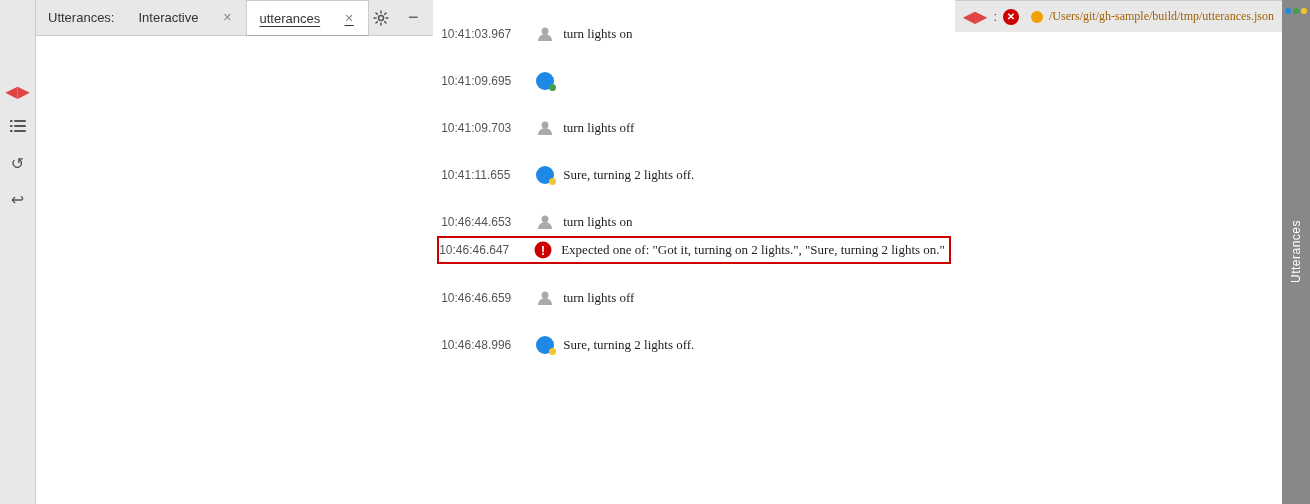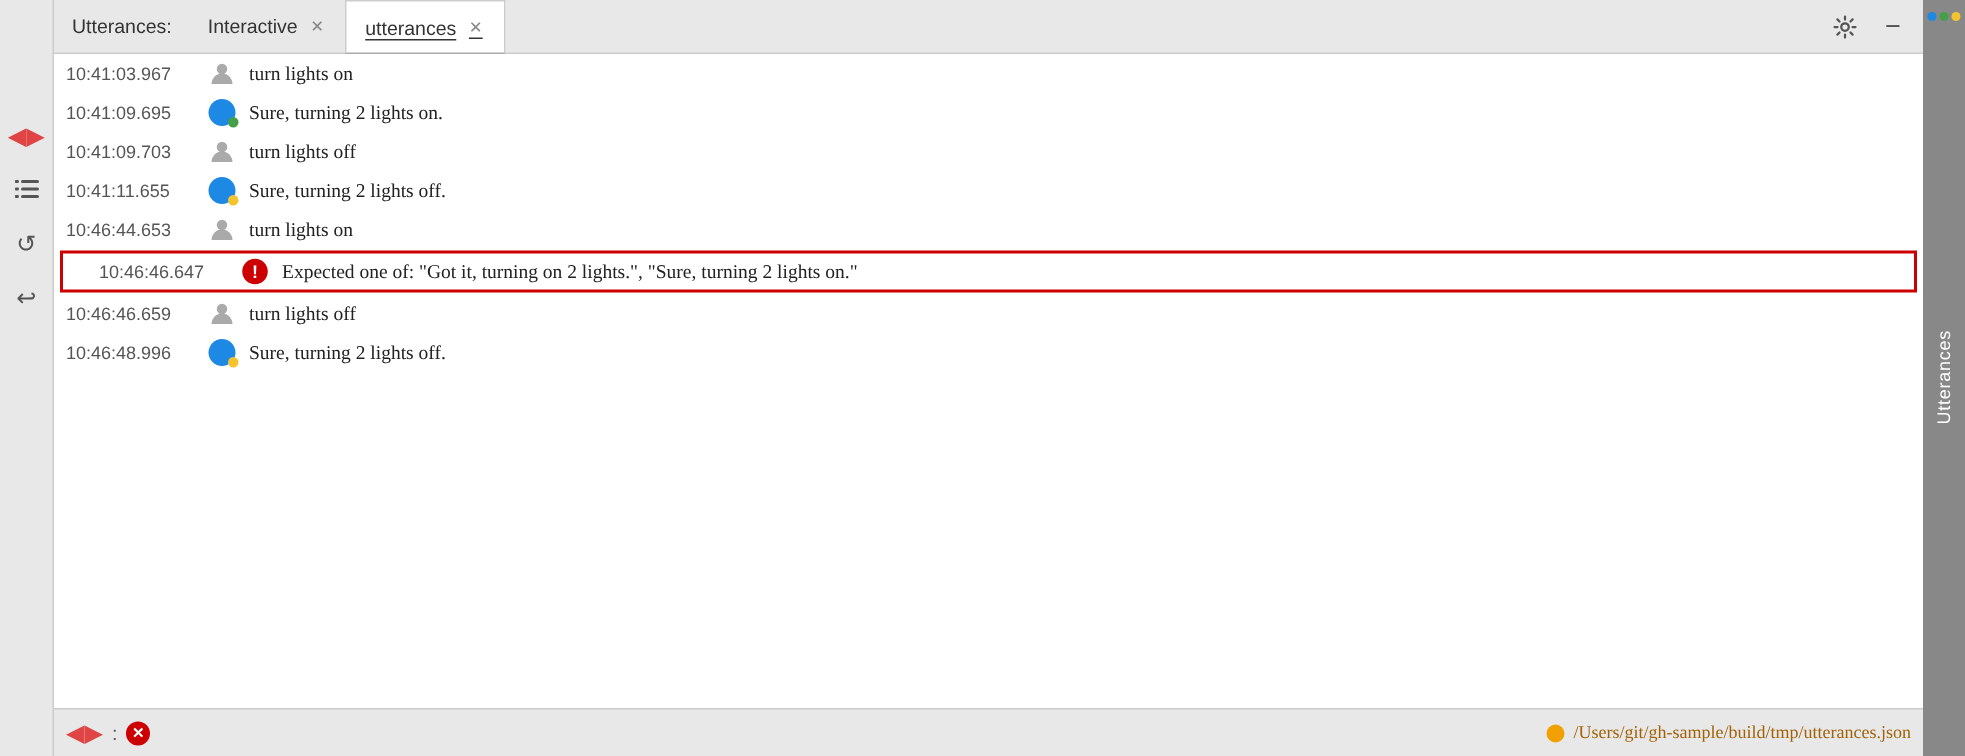--- a/index.html
+++ b/index.html
@@ -33,21 +33,20 @@
       justify-content: center;
       cursor: pointer;
       color: #555;
       font-size: 14px;
     }
 
     
     .main-area {
       flex: 1;
       display: flex;
-      flex-direction: column;
       background: #fff;
       overflow: hidden;
     }
 
     
     .tab-bar {
       display: flex;
       align-items: center;
       background: #e8e8e8;
       border-bottom: 1px solid #ccc;
@@ -66,21 +65,21 @@
       display: flex;
       align-items: center;
       height: 36px;
       padding: 0 12px;
       cursor: pointer;
       font-size: 13px;
       color: #333;
       position: relative;
       background: transparent;
       border: none;
-      gap: 6px;
+      gap: 22px;
     }
     .tab.active {
       background: #fff;
       border-left: 1px solid #ccc;
       border-right: 1px solid #ccc;
       border-top: 1px solid #ccc;
       margin-bottom: -1px;
       border-bottom: 1px solid #fff;
     }
     .tab-close {
@@ -122,26 +121,27 @@
       position: relative;
     }
 
     
     .utterance-row {
       display: flex;
       align-items: center;
       padding: 3px 12px 3px 8px;
       min-height: 26px;
       border-bottom: none;
+      margin-top: 21px;
     }
     .utterance-row.error-row {
       border: 2px solid #cc0000;
       background: #fff;
       margin: 1px 4px;
-      padding: 3px 24px;
+      padding: 3px 0;
     }
     .timestamp {
       font-size: 12px;
       color: #555;
       min-width: 90px;
       font-variant-numeric: tabular-nums;
       flex-shrink: 0;
     }
     .avatar-area {
       width: 28px;
@@ -343,21 +343,20 @@
     </div>
 
     <div class="utterance-row">
       <span class="timestamp">10:41:09.695</span>
       <div class="avatar-area">
         <div class="bot-avatar">
           <div class="bot-main-dot" style="background:#1e88e5;"></div>
           <div class="bot-sub-dot" style="background:#43a047;"></div>
         </div>
       </div>
-      <span class="utterance-text">Sure, turning 2 lights on.</span>
     </div>
 
     <div class="utterance-row">
       <span class="timestamp">10:41:09.703</span>
       <div class="avatar-area">
         <div class="user-avatar">
           <svg width="18" height="18" viewBox="0 0 18 18" fill="none">
             <circle cx="9" cy="6" r="3.5" fill="#aaa"></circle>
             <path d="M2 16c0-3.87 3.13-7 7-7s7 3.13 7 7" fill="#aaa"></path>
           </svg>

